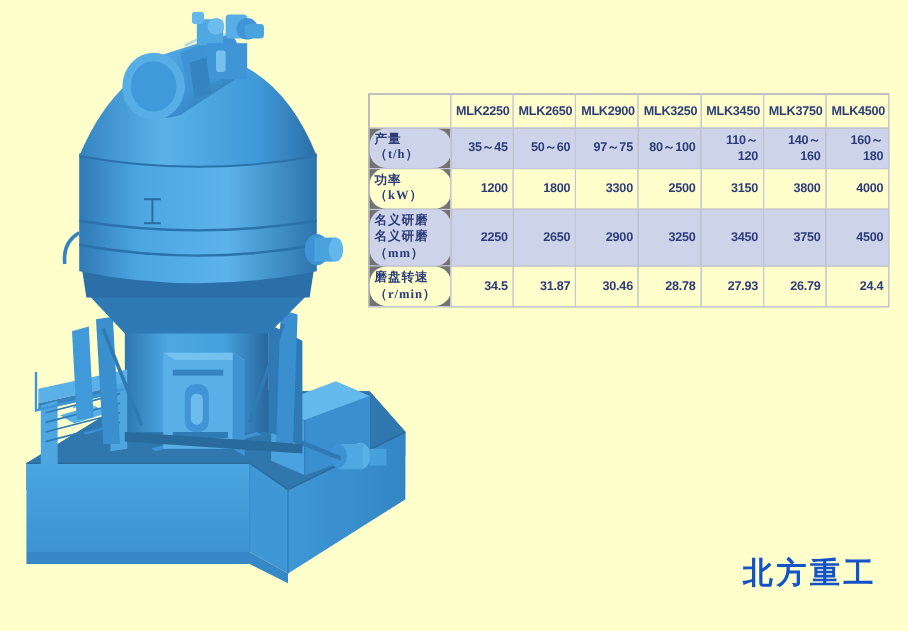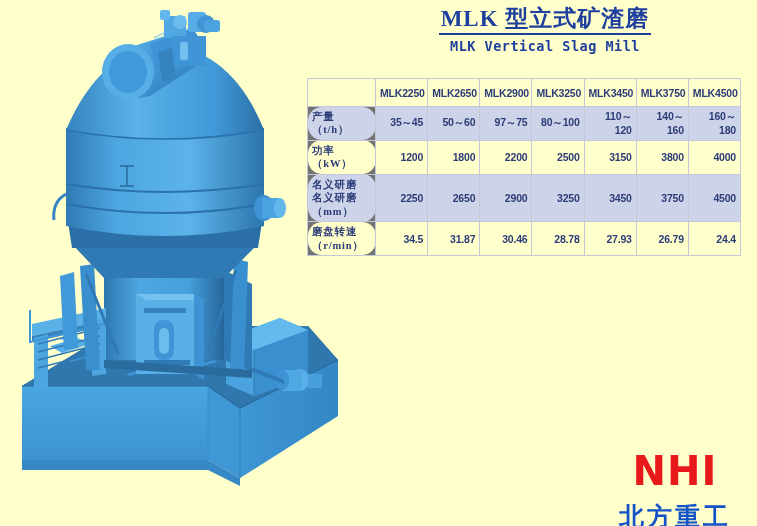--- a/index.html
+++ b/index.html
@@ -296,24 +296,20 @@
         <rect x="196" y="12" width="16" height="12" rx="3" fill="#4aa3de"></rect>
         <rect x="164" y="28" width="34" height="30" fill="#3f95d6"></rect>
         <rect x="172" y="34" width="8" height="18" rx="2" fill="#74c0ef"></rect>
         <polygon points="150,44 164,40 168,70 154,74" fill="#3584c0"></polygon>
         <ellipse cx="172" cy="14" rx="7" ry="7" fill="#6dbcee"></ellipse>
         <rect x="152" y="2" width="10" height="10" rx="2" fill="#62b7ec"></rect>
       </g>
     </svg>
   </div>
 
-  <div id="title-block">
-    <div id="title-cn">MLK 型立式矿渣磨</div>
-    <div id="title-en">MLK Vertical Slag Mill</div>
-  </div>
 
   <div id="spec-table-wrap">
     <table class="spec">
       <colgroup>
         <col class="c0">
           <col>
           <col>
           <col>
           <col>
           <col>
@@ -340,21 +336,21 @@
           <td class="val">80～100</td>
           <td class="val">110～120</td>
           <td class="val">140～160</td>
           <td class="val">160～180</td>
         </tr>
 
         <tr class="band-yellow">
           <td class="rowlabel">功率 （kW）</td>
           <td class="val">1200</td>
           <td class="val">1800</td>
-          <td class="val">2200</td>
+          <td class="val">3300</td>
           <td class="val">2500</td>
           <td class="val">3150</td>
           <td class="val">3800</td>
           <td class="val">4000</td>
         </tr>
 
         <tr class="band-blue">
           <td class="rowlabel">
             <span>名义研磨</span><br>
             <span>名义研磨</span><br>
@@ -380,17 +376,16 @@
           <td class="val">28.78</td>
           <td class="val">27.93</td>
           <td class="val">26.79</td>
           <td class="val">24.4</td>
         </tr>
       </tbody>
     </table>
   </div>
 
   <div id="logo">
-    <div id="logo-nhi">NHI</div>
     <div id="logo-cn">北方重工</div>
   </div>
 
 </div>
 
 </body></html>

